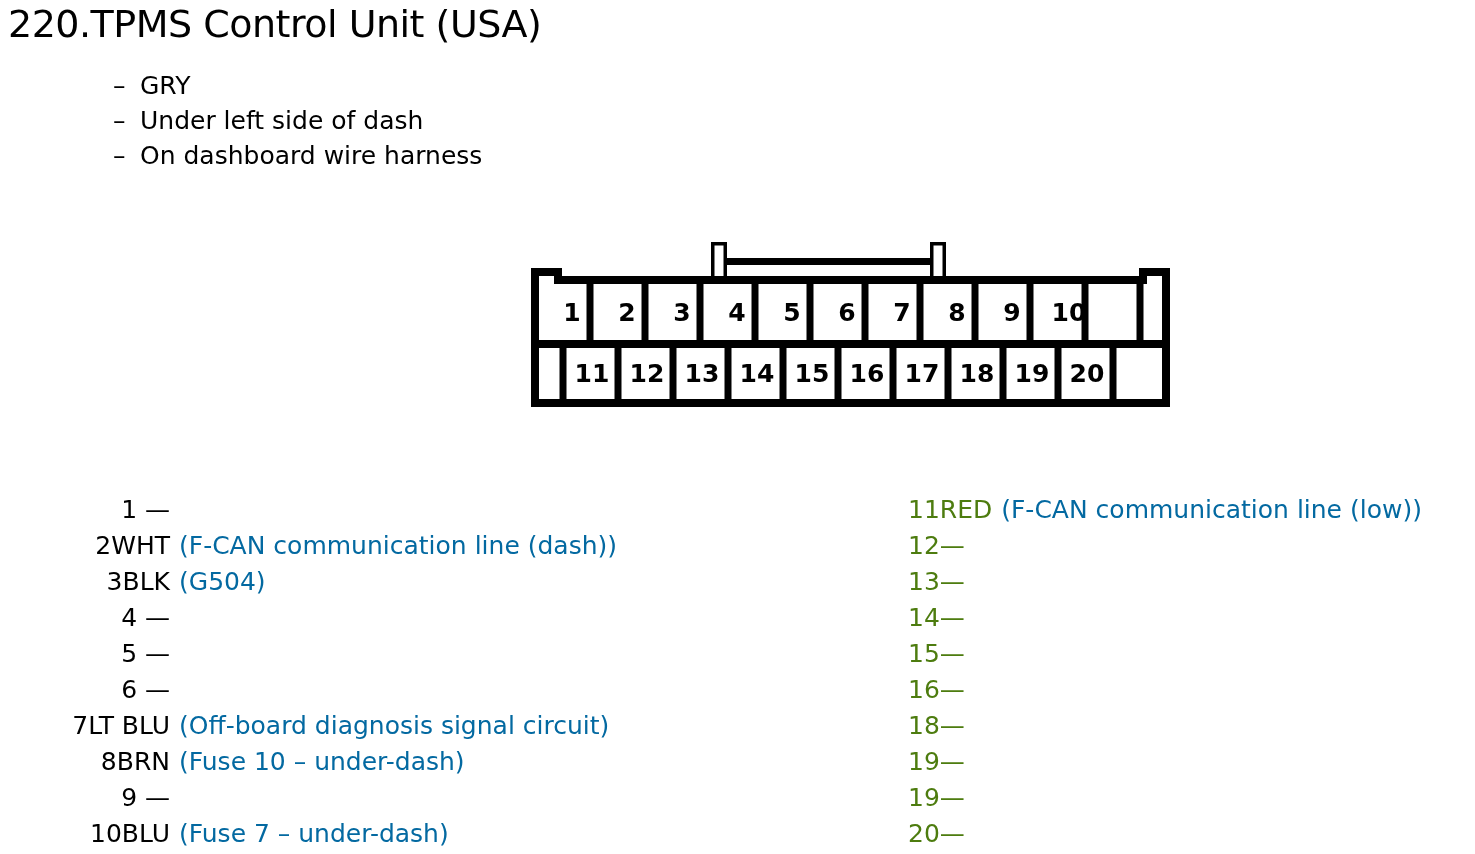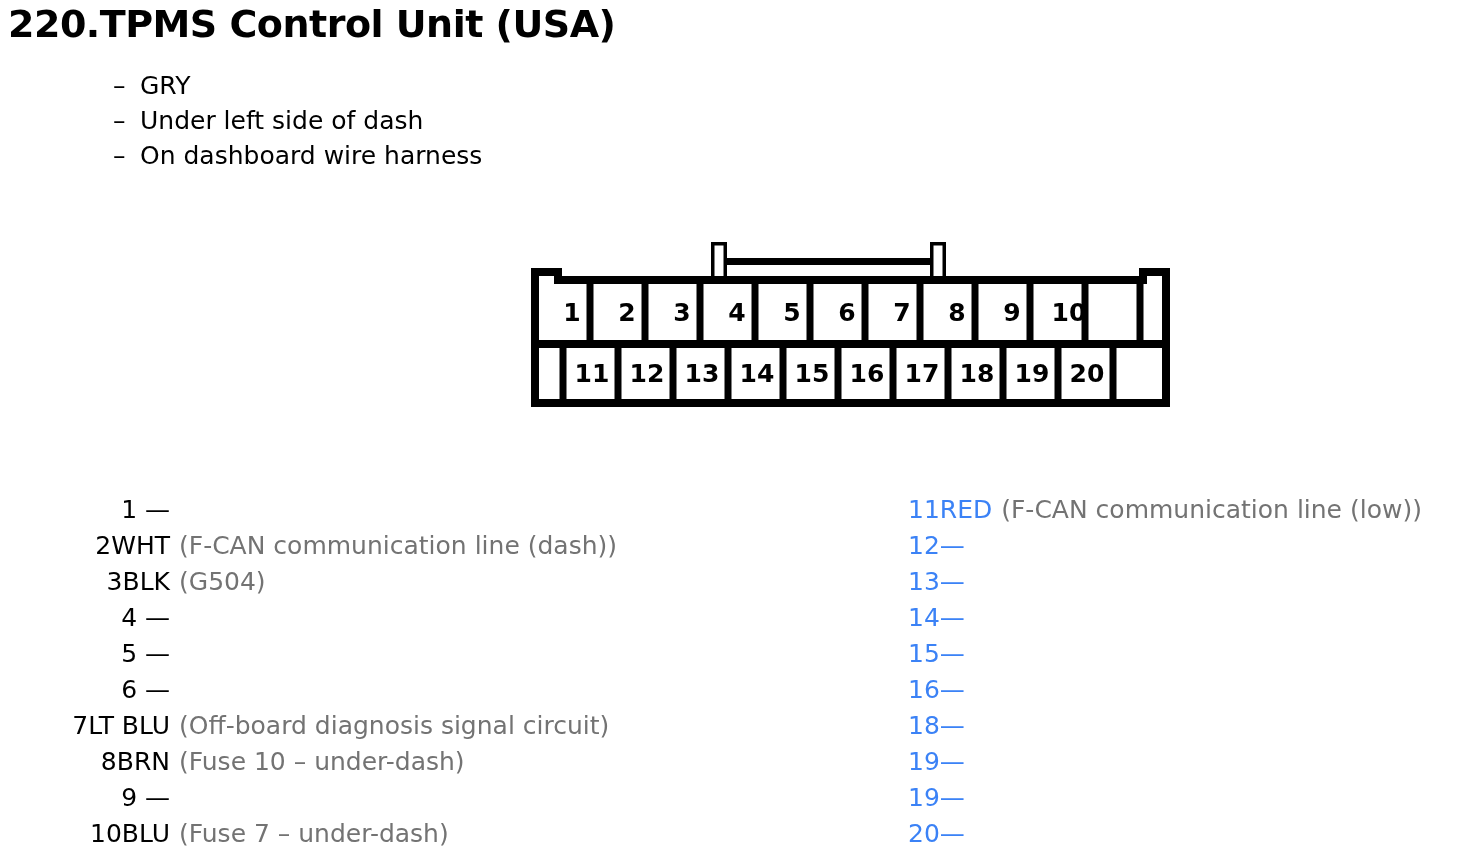--- a/index.html
+++ b/index.html
@@ -17,21 +17,21 @@
     color: #000000;
     overflow: hidden;
   }
 
   
   #page-title {
     position: absolute;
     left: 8px;
     top: 2px;
     font-size: 38px;
-    font-weight: bold;
+    font-weight: normal;
     letter-spacing: -0.5px;
     white-space: nowrap;
     line-height: 1.18;
   }
 
   
   #notes {
     position: absolute;
     left: 113px;
     top: 68px;
@@ -93,24 +93,24 @@
   #pins-left .pin-key {
     width: 170px;
     flex: 0 0 170px;
     text-align: right;
     color: #000000;
   }
   
   #pins-right .pin-key {
     flex: 0 0 auto;
     text-align: center;
-    color: #3b82f6;
+    color: #4d7c0f;
   }
   .pin-desc {
-    color: #737373;
+    color: #0369a1;
     margin-left: 9px;
   }
   #pins-right .pin-desc { margin-left: 9px; }
 </style>
 </head>
 <body>
 
 <div id="page-title">220.TPMS Control Unit (USA)</div>
 
 <div id="notes">

